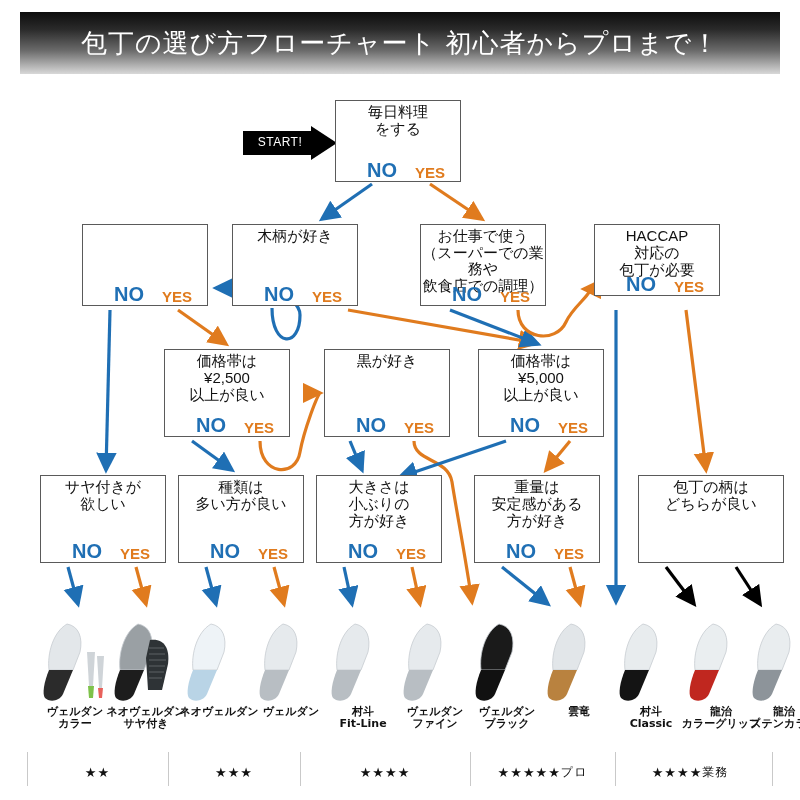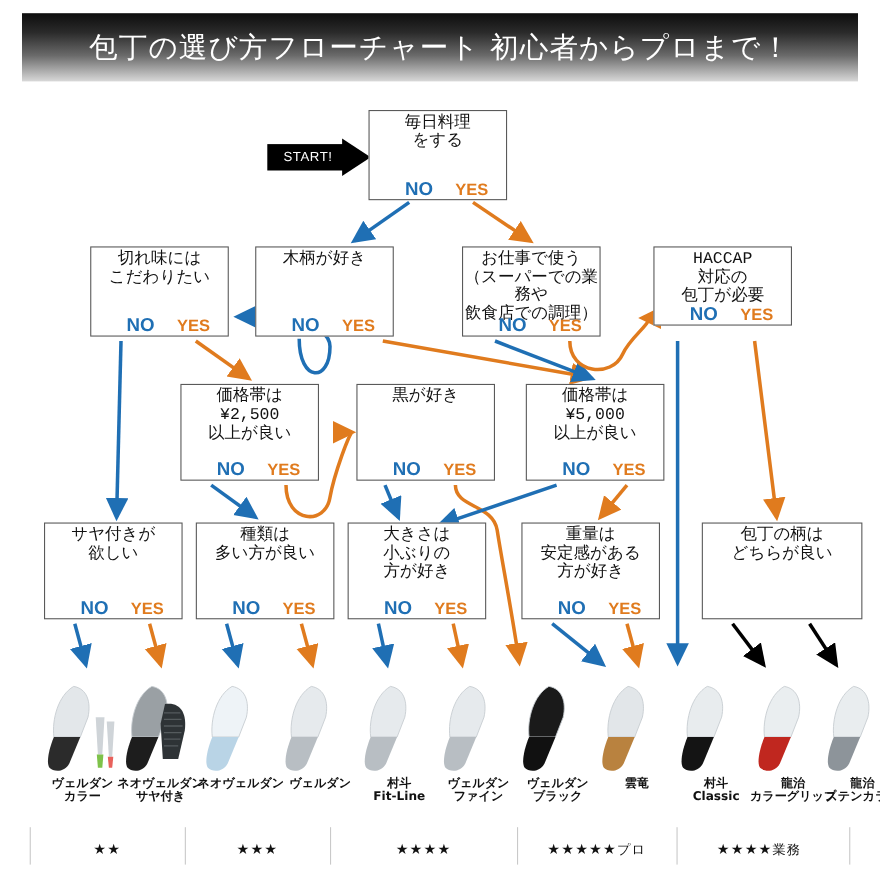--- a/index.html
+++ b/index.html
@@ -22,31 +22,31 @@
   }
 
   
   .box{
     position:absolute;border:1.5px solid #5a5a5a;background:#ffffff;
     box-sizing:border-box;
   }
   .box .q{
     position:absolute;left:0;right:0;top:3px;
     text-align:center;color:#111;line-height:1.12;
-    font-size:15px;font-family:Liberation Mono, monospace;
+    font-size:15px;font-family:Liberation Sans, sans-serif;
   }
   .box .sub{
     display:block;font-size:15px;line-height:1.1;margin-top:0px;
   }
   .opts{
     position:absolute;left:0;right:0;bottom:1px;height:19px;
     display:flex;align-items:flex-end;justify-content:space-around;
     padding:0 6px;box-sizing:border-box;
   }
-  .opt-no{color:#1f6fb4;font-weight:bold;font-size:17px;line-height:1;padding-left:16px;}
+  .opt-no{color:#1f6fb4;font-weight:bold;font-size:20px;line-height:1;padding-left:16px;}
   .opt-yes{color:#e07b1e;font-weight:bold;font-size:15px;line-height:1;margin-top:32px;}
   .opt-mat{color:#111;font-weight:normal;font-size:10px;line-height:1;
            font-family:"DejaVu Sans","Liberation Sans",sans-serif;}
 
   
   .start-wrap{position:absolute;left:243px;top:126px;width:95px;height:34px;}
   .start-body{position:absolute;left:0;top:5px;width:70px;height:24px;background:#000;}
   .start-head{position:absolute;left:68px;top:0;width:0;height:0;
      border-top:17px solid transparent;border-bottom:17px solid transparent;
      border-left:26px solid #000;}
@@ -157,22 +157,20 @@
   <div id="boxes">
       <div class="box" style="left: 335px; top: 100px; width: 126px; height: 82px;">
         <div class="q" style="white-space: pre-line;">毎日料理
 をする</div>
         <div class="opts">
           <span class="opt-no">NO</span>
           <span class="opt-yes">YES</span>
         </div>
       </div>
       <div class="box" style="left: 82px; top: 224px; width: 126px; height: 82px;">
-        <div class="q" style="white-space: pre-line;">切れ味には
-こだわりたい</div>
         <div class="opts">
           <span class="opt-no">NO</span>
           <span class="opt-yes">YES</span>
         </div>
       </div>
       <div class="box" style="left: 232px; top: 224px; width: 126px; height: 82px;">
         <div class="q" style="white-space: pre-line;">木柄が好き</div>
         <div class="opts">
           <span class="opt-no">NO</span>
           <span class="opt-yes">YES</span>

